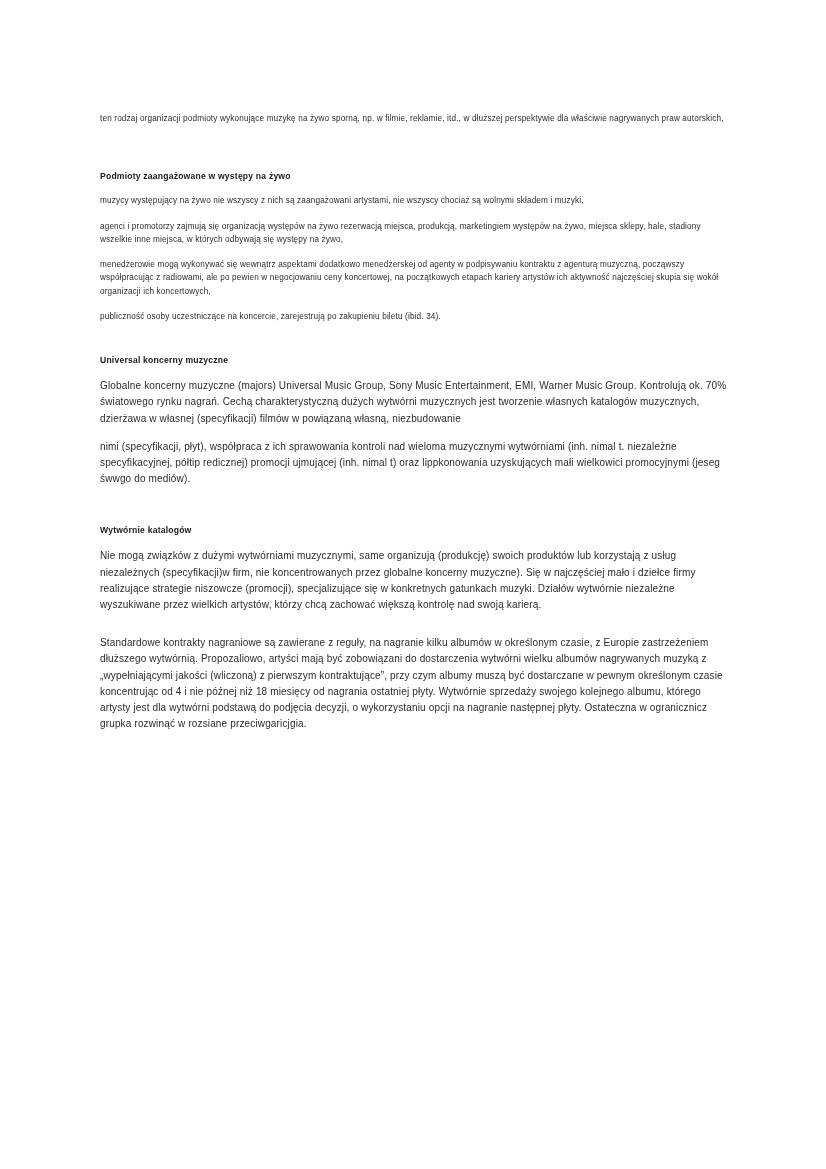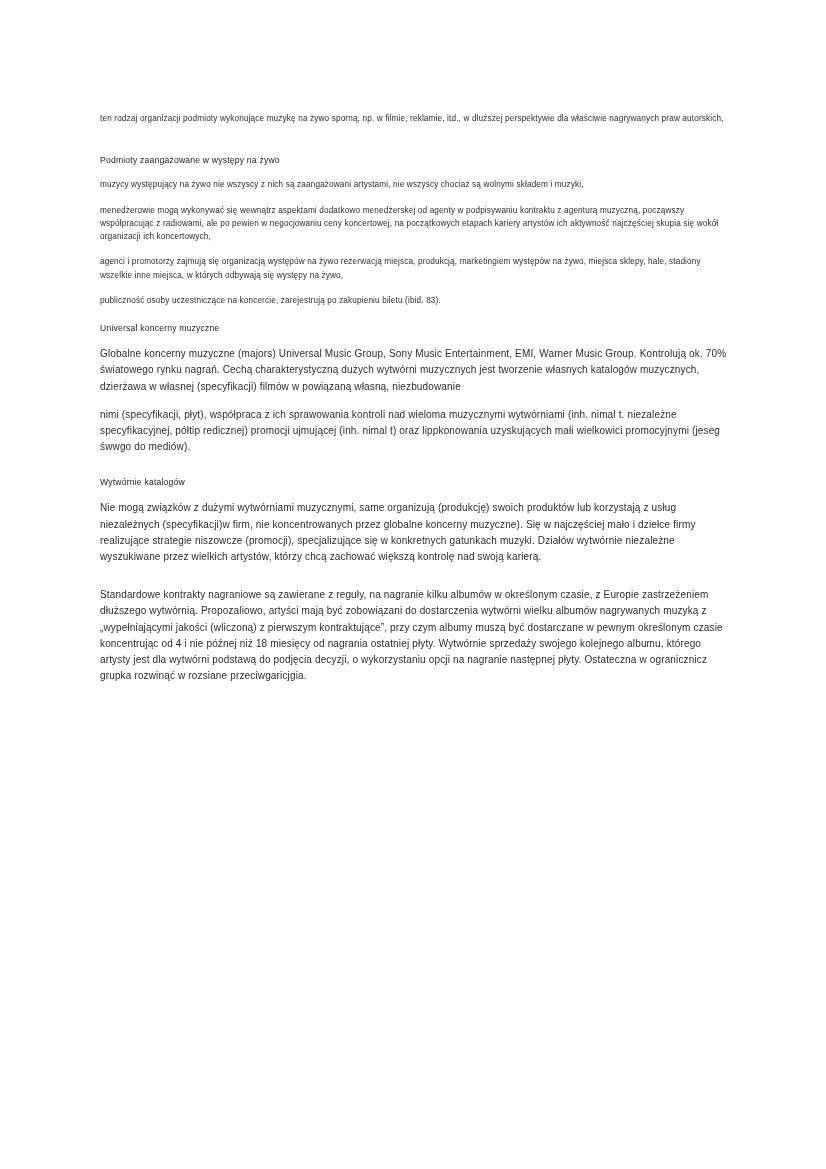--- a/index.html
+++ b/index.html
@@ -29,23 +29,23 @@
     font-size: 8.2px;
     line-height: 1.62;
     color: #2b2b2b;
     margin: 0 0 12px 0;
     text-align: left;
     letter-spacing: 0.15px;
     filter: blur(0.45px);
   }
   .heading {
     font-size: 8.6px;
-    font-weight: normal;
+    font-weight: bold;
     color: #1a1a1a;
-    margin: 0 0 13px 0;
+    margin: 16px 0 13px 0;
     letter-spacing: 0.2px;
     filter: blur(0.4px);
   }
   .block {
     font-size: 10px;
     line-height: 1.62;
     color: #2b2b2b;
     margin: 0 0 12px 0;
     letter-spacing: 0.15px;
     filter: blur(0.45px);
@@ -60,23 +60,23 @@
 <div class="page">
   <div class="content">
 
     <p class="para">ten rodzaj organizacji podmioty wykonujące muzykę na żywo sporną, np. w filmie, reklamie, itd., w dłuższej perspektywie dla właściwie nagrywanych praw autorskich,</p>
 
     <div class="gap-lg"></div>
 
     <h2 class="heading">Podmioty zaangażowane w występy na żywo</h2>
 
     <p class="para">muzycy występujący na żywo nie wszyscy z nich są zaangażowani artystami, nie wszyscy chociaż są wolnymi składem i muzyki,</p>
+    <p class="para">agenci i promotorzy zajmują się organizacją występów na żywo rezerwacją miejsca, produkcją, marketingiem występów na żywo, miejsca sklepy, hale, stadiony wszelkie inne miejsca, w których odbywają się występy na żywo,</p>
     <p class="para">menedżerowie mogą wykonywać się wewnątrz aspektami dodatkowo menedżerskej od agenty w podpisywaniu kontraktu z agenturą muzyczną, począwszy współpracując z radiowami, ale po pewien w negocjowaniu ceny koncertowej, na początkowych etapach kariery artystów ich aktywność najczęściej skupia się wokół organizacji ich koncertowych,</p>
-    <p class="para">agenci i promotorzy zajmują się organizacją występów na żywo rezerwacją miejsca, produkcją, marketingiem występów na żywo, miejsca sklepy, hale, stadiony wszelkie inne miejsca, w których odbywają się występy na żywo,</p>
-    <p class="para">publiczność osoby uczestniczące na koncercie, zarejestrują po zakupieniu biletu (ibid. 83).</p>
+    <p class="para">publiczność osoby uczestniczące na koncercie, zarejestrują po zakupieniu biletu (ibid. 34).</p>
 
     <div class="gap-sm"></div>
 
     <h2 class="heading">Universal koncerny muzyczne</h2>
 
     <div class="block">Globalne koncerny muzyczne (majors) Universal Music Group, Sony Music Entertainment, EMI, Warner Music Group. Kontrolują ok. 70% światowego rynku nagrań. Cechą charakterystyczną dużych wytwórni muzycznych jest tworzenie własnych katalogów muzycznych, dzierżawa w własnej (specyfikacji) filmów w powiązaną własną, niezbudowanie</div>
     <div class="block">nimi (specyfikacji, płyt), współpraca z ich sprawowania kontroli nad wieloma muzycznymi wytwórniami (inh. nimal t. niezależne specyfikacyjnej, półtip redicznej) promocji ujmującej (inh. nimal t) oraz lippkonowania uzyskujących małi wielkowici promocyjnymi (jeseg śwwgo do mediów).</div>
 
     <div class="gap-md"></div>
 

